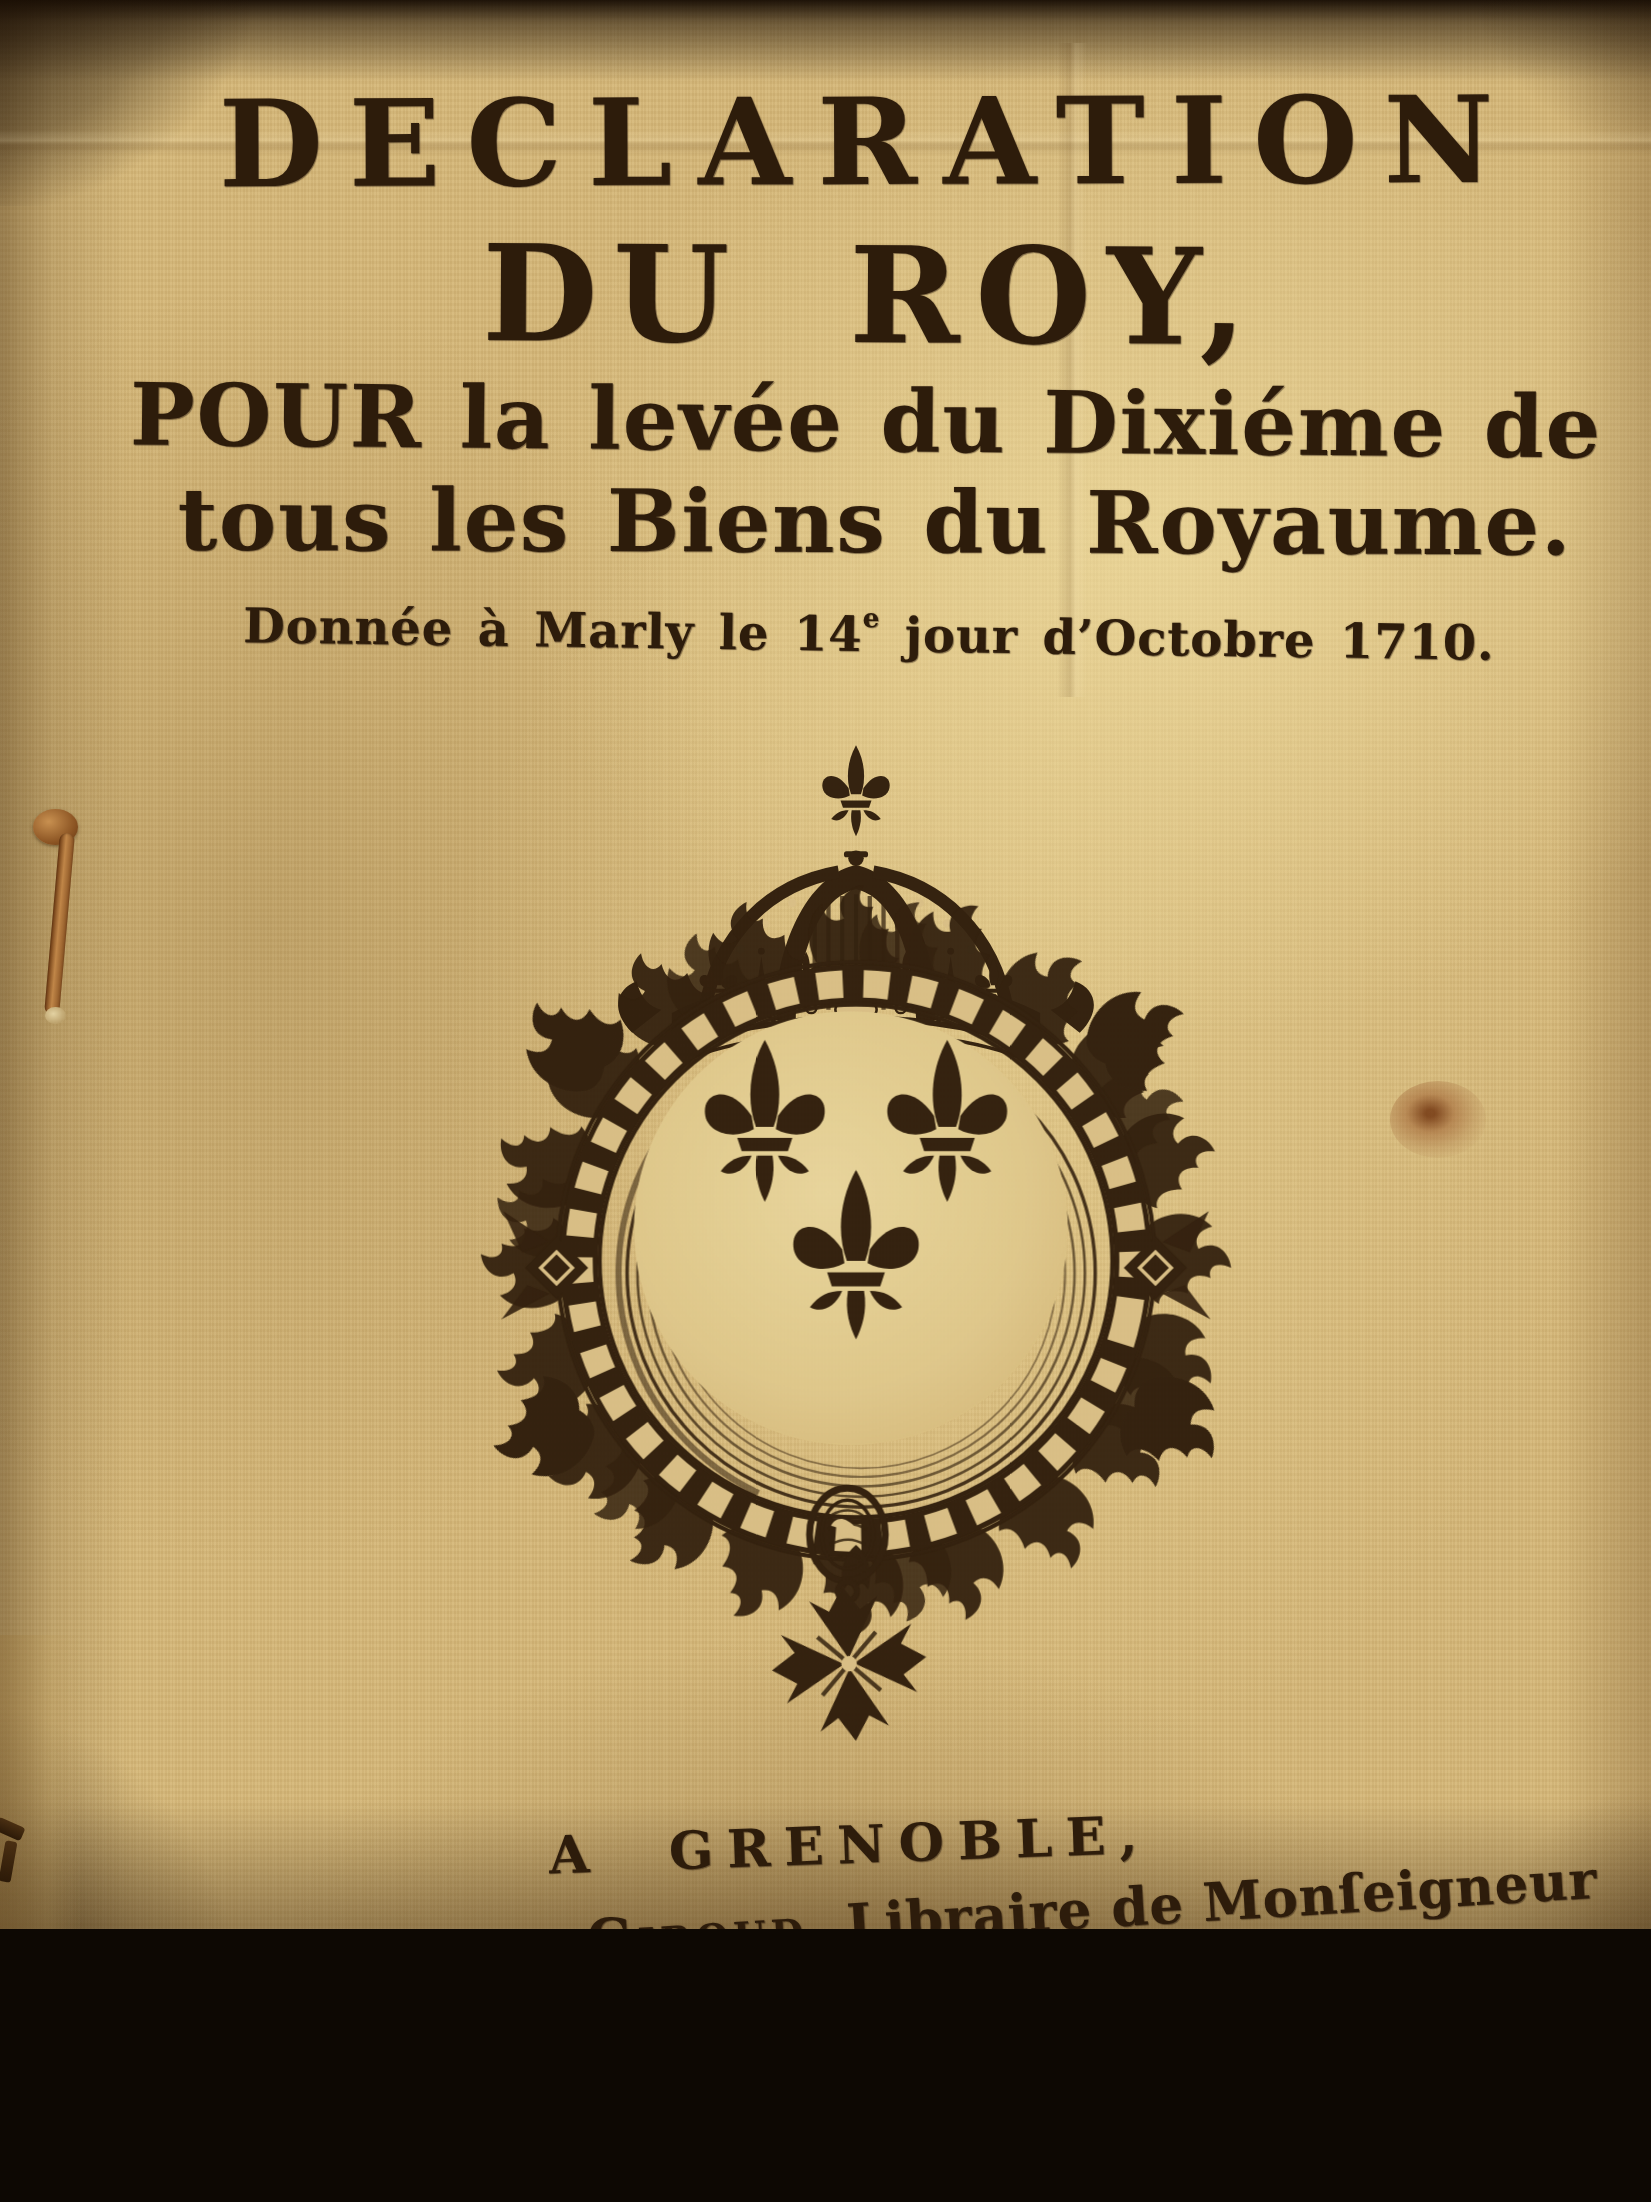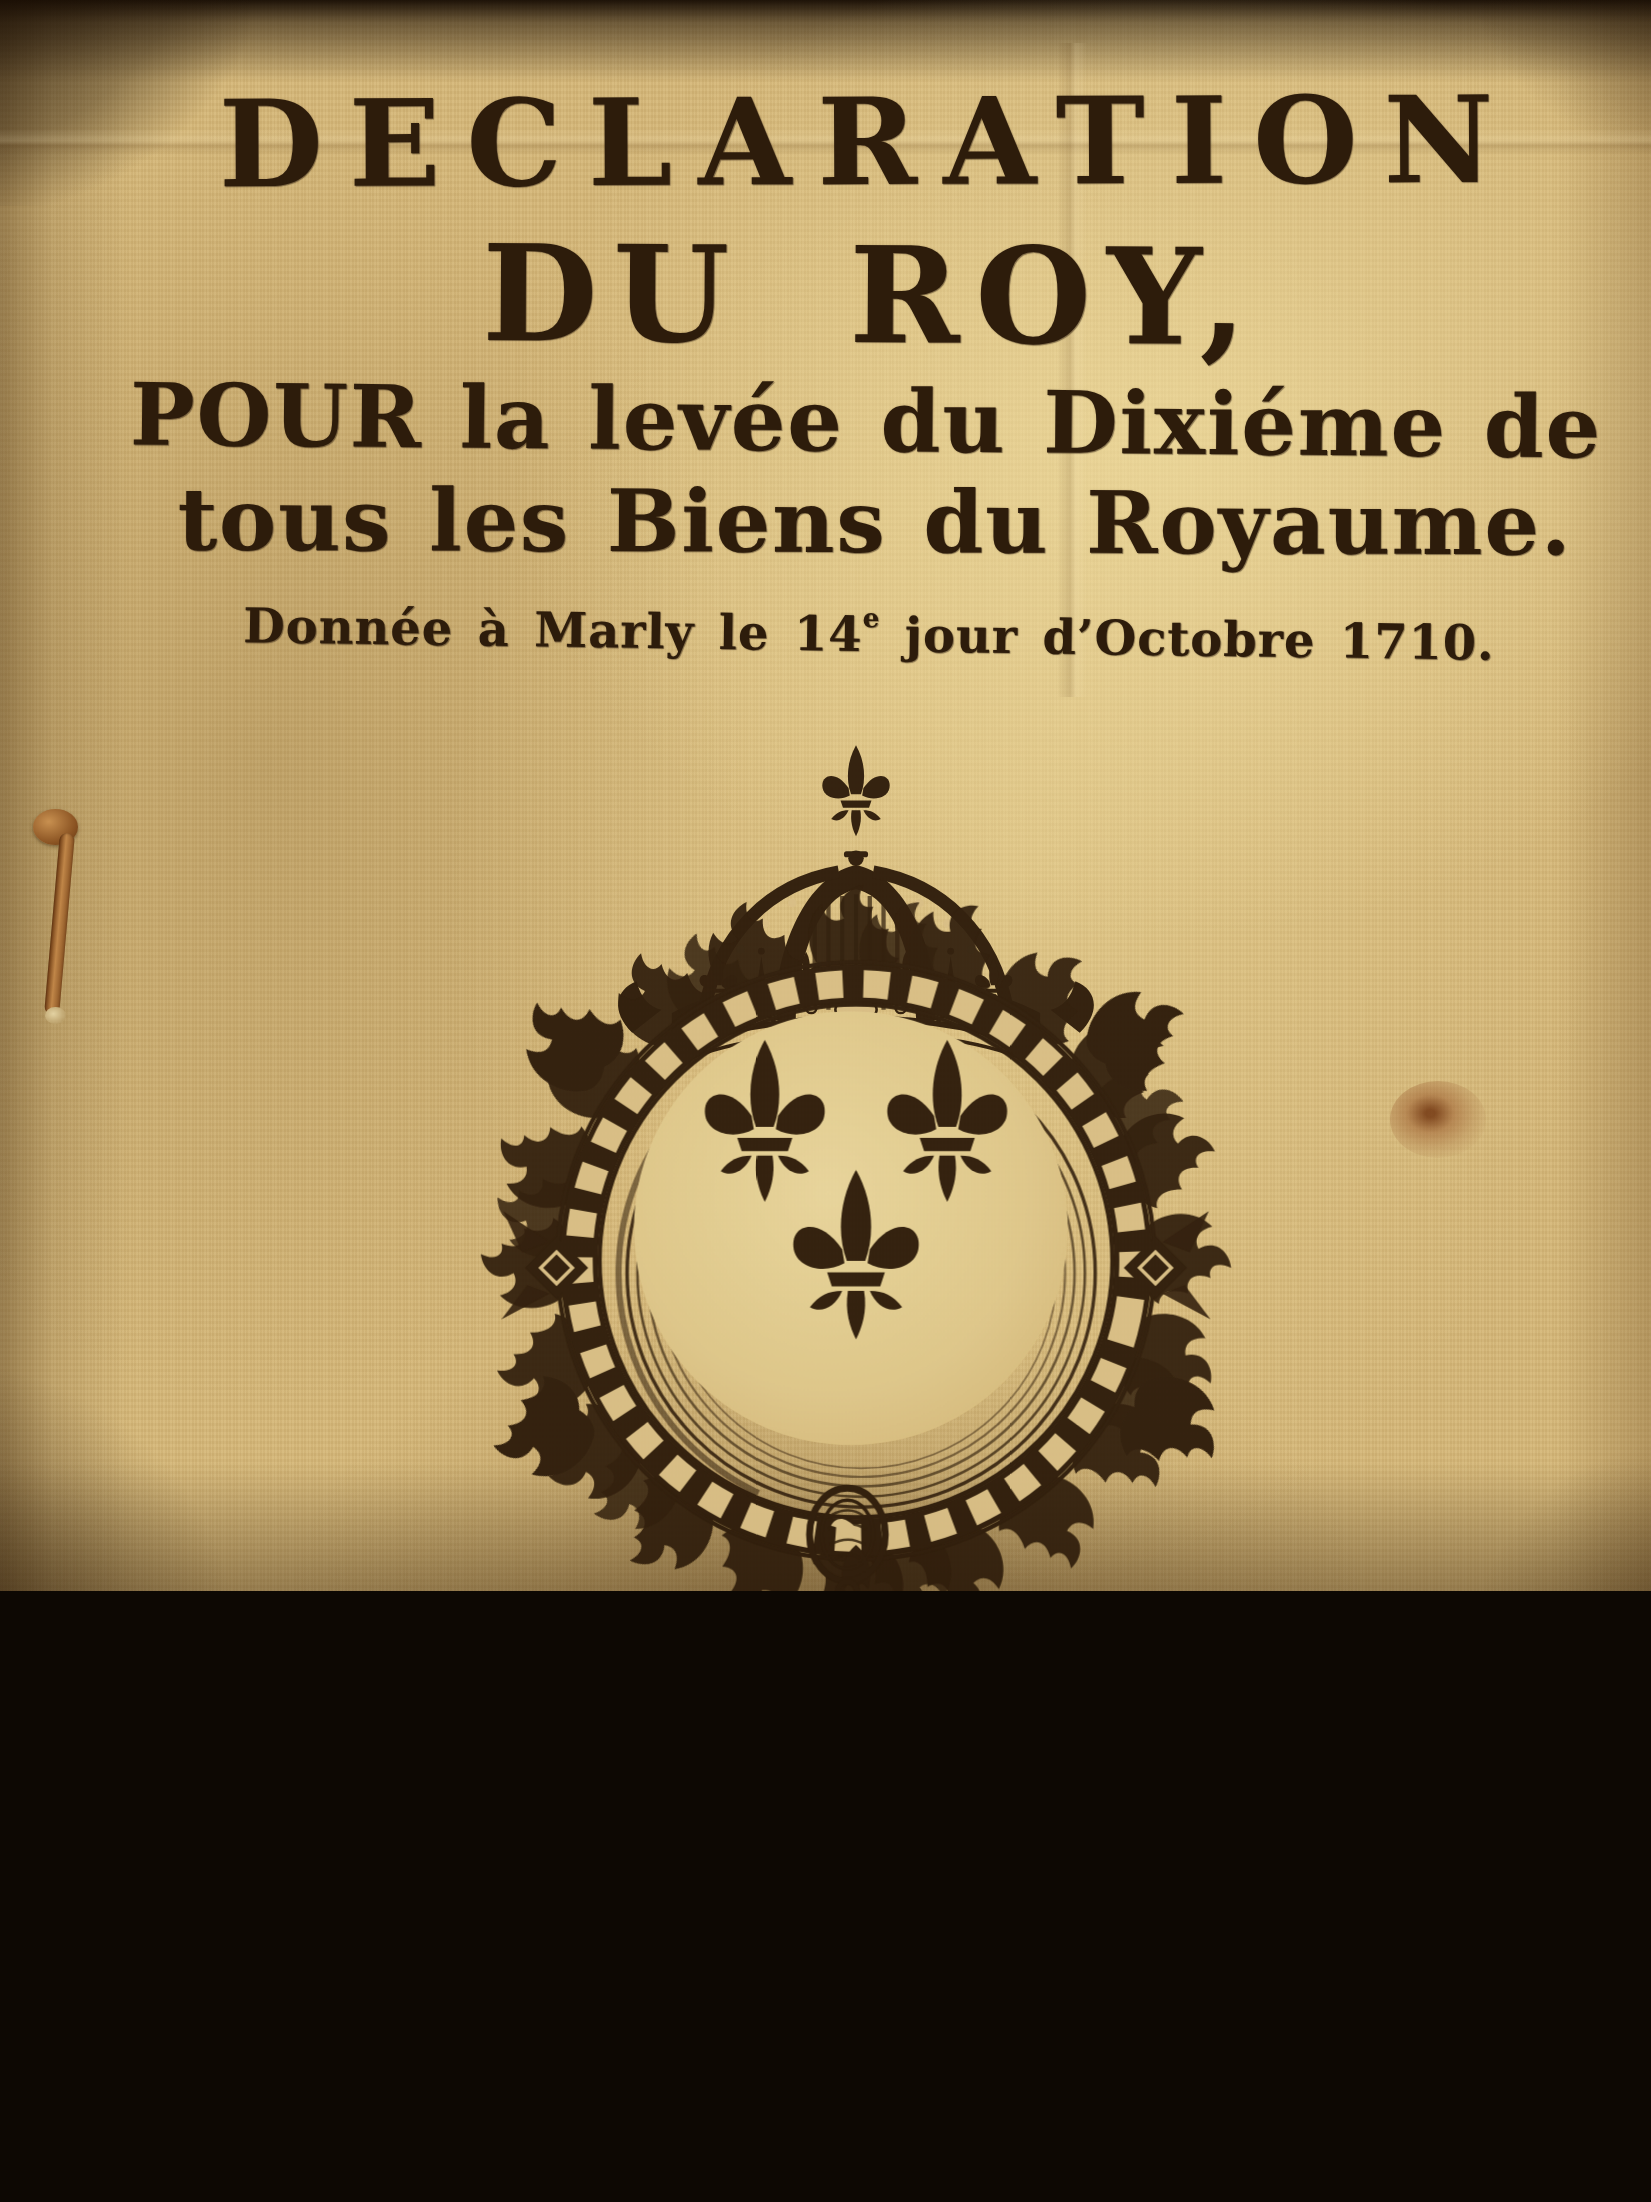--- a/index.html
+++ b/index.html
@@ -8,21 +8,21 @@
     --paper-mid:#d9bc7c;
     --paper-edge:#a07c44;
   }
   *{margin:0;padding:0;box-sizing:border-box;}
   html,body{width:1652px;height:2203px;overflow:hidden;}
   body{
     font-family:"DejaVu Serif","Liberation Serif",serif;
     background:#0d0803;
   }
   .page{
-    position:relative;width:1652px;height:1591px;overflow:hidden;
+    position:relative;width:1652px;height:1929px;overflow:hidden;
     background-color:#d4b678;
     background-image:
       radial-gradient(903px 688px at 70% 28%, rgba(246,229,168,.60), rgba(246,229,168,0) 72%),
       radial-gradient(774px 946px at 62% 55%, rgba(240,221,158,.38), rgba(240,221,158,0) 75%),
       radial-gradient(645px 860px at 16% 48%, rgba(110,80,36,.20), rgba(110,80,36,0) 75%),
       radial-gradient(774px 447px at 50% 101%, rgba(92,64,28,.25), rgba(92,64,28,0) 70%),
       linear-gradient(180deg, rgba(20,10,2,.95) 0px, rgba(26,14,4,.55) 22.4px, rgba(26,14,4,0) 82px),
       linear-gradient(0deg, rgba(58,38,14,.40) 0px, rgba(58,38,14,0) 129px),
       linear-gradient(90deg, rgba(70,46,18,.42) 0px, rgba(70,46,18,.14) 52px, rgba(70,46,18,0) 129px),
       linear-gradient(270deg, rgba(96,64,26,.28) 0px, rgba(96,64,26,0) 95px),

